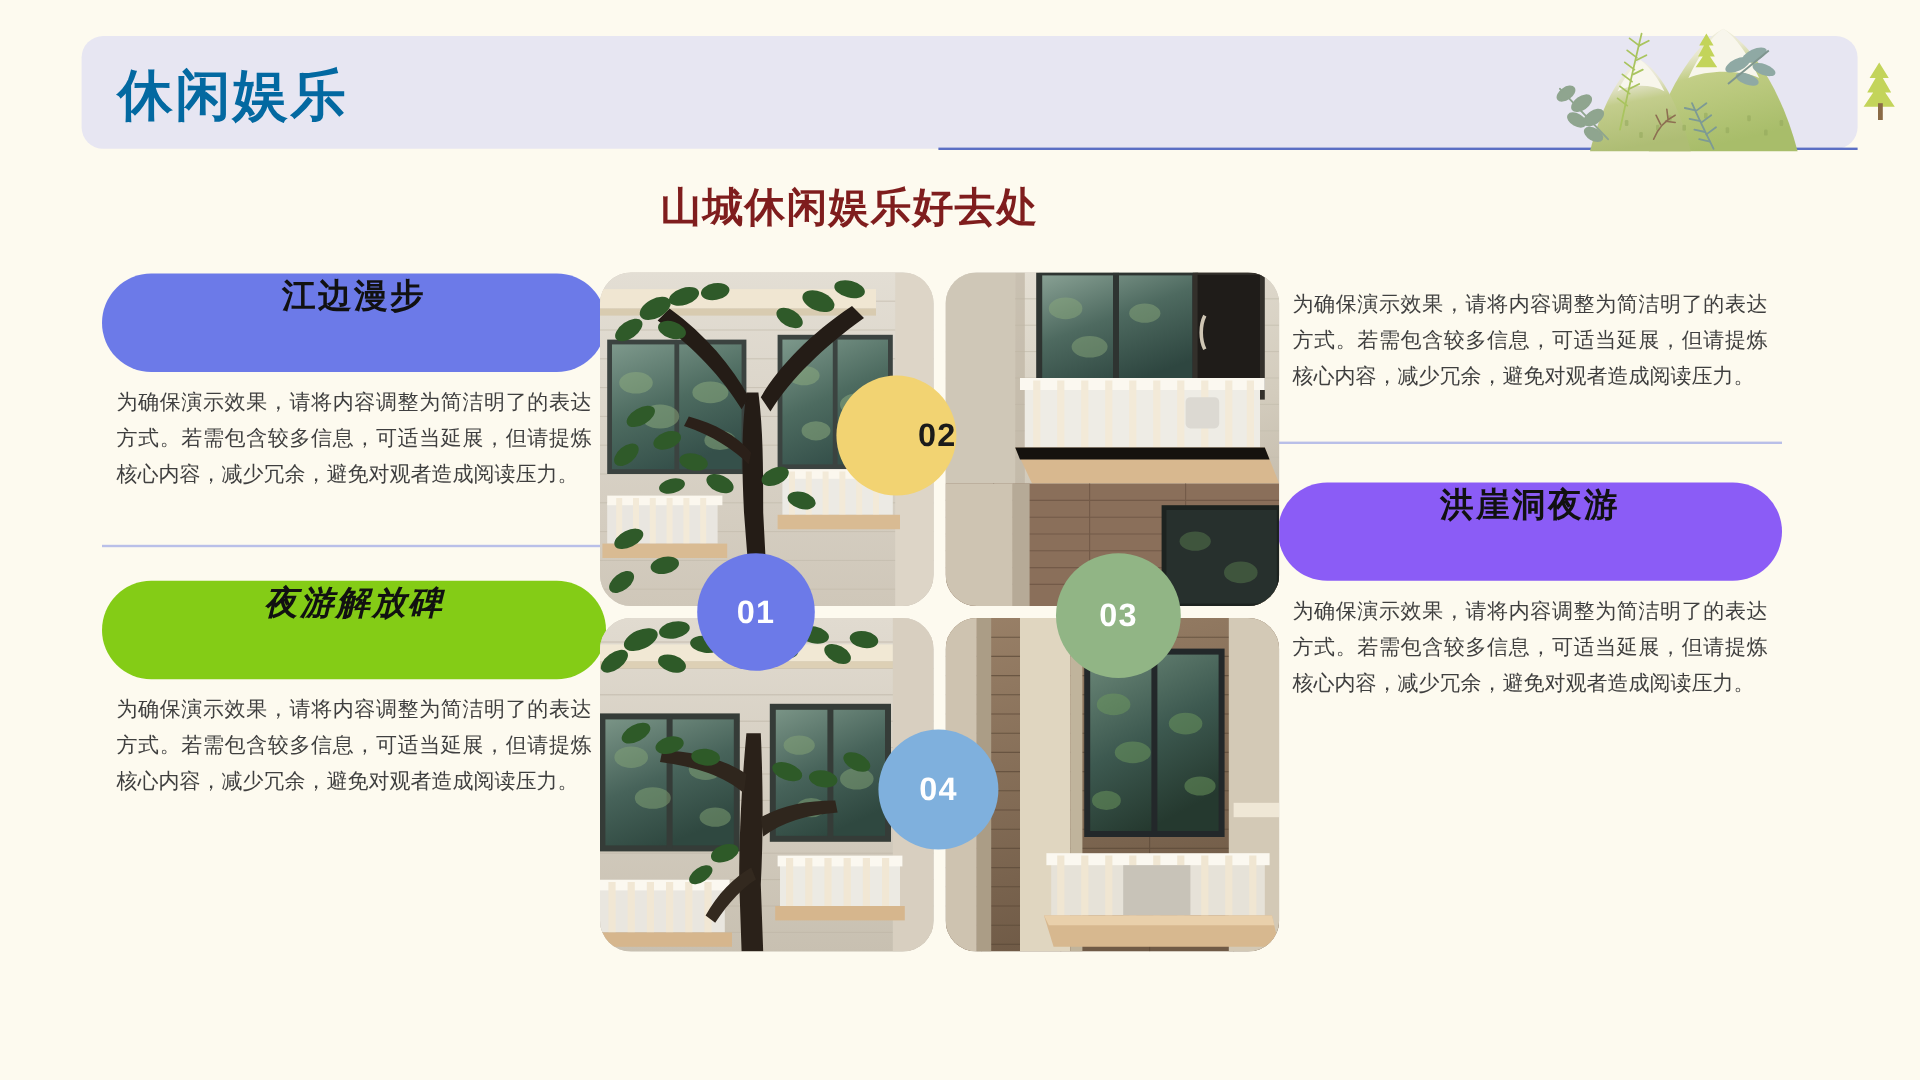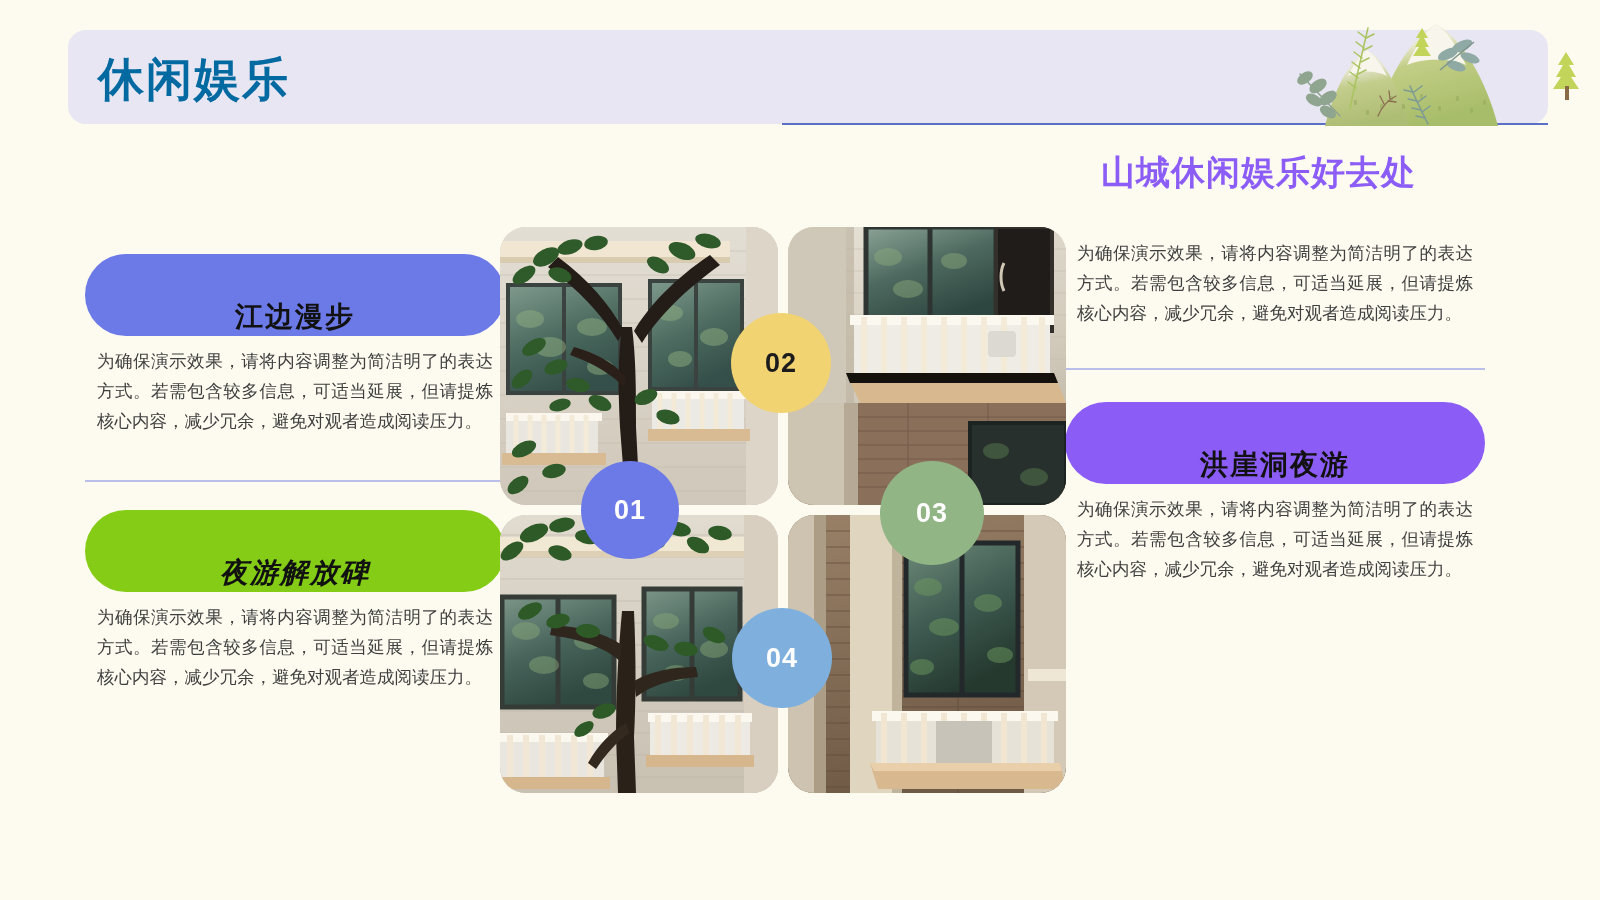--- a/index.html
+++ b/index.html
@@ -54,46 +54,45 @@
     height: 124px;
     pointer-events: none;
   }
 
   
   #main-title {
     position: absolute;
     left: 0;
     top: 150px;
     width: 1416px;
-    text-align: right;
+    text-align: center;
     font-size: 34px;
     font-weight: bold;
-    color: #8b5cf6;
+    color: #7f1d1d;
     letter-spacing: 1px;
   }
 
   
   .column {
     position: absolute;
     width: 420px;
   }
   #col-left  { left: 85px; top: 228px; }
   #col-right { left: 1065px; top: 228px; }
 
   .pill {
     height: 82px;
     border-radius: 41px;
     display: flex;
-    align-items: flex-end;
+    align-items: flex-start;
     justify-content: center;
     font-size: 28px;
     font-weight: bold;
     color: #111111;
     letter-spacing: 2px;
-    margin-top: 26px;
   }
   .pill.periwinkle { background: #6c7ae8; }
   .pill.gold       { background: #f2d372; }
   .pill.sage       { background: #84cc16; font-style: italic; }
   .pill.skyblue    { background: #8b5cf6; }
 
   .body-text {
     margin-top: 10px;
     padding: 0 12px;
     font-size: 17.5px;
@@ -142,22 +141,22 @@
     justify-content: center;
     font-size: 27px;
     font-weight: bold;
     letter-spacing: 1px;
   }
   #circle-01 {
     left: 581px; top: 461px; width: 98px; height: 98px;
     background: #6c7ae8; color: #ffffff;
   }
   #circle-02 {
-    left: 731px; top: 313px; width: 100px; height: 100px;
-    background: #f2d372; color: #1b1b1b;
+    left: 697px; top: 313px; width: 100px; height: 100px;
+    background: #f2d372; color: #1b1b1b; justify-content: flex-end;
   }
   #circle-03 {
     left: 880px; top: 461px; width: 104px; height: 104px;
     background: #91b585; color: #ffffff;
   }
   #circle-04 {
     left: 732px; top: 608px; width: 100px; height: 100px;
     background: #7fb0dd; color: #ffffff; align-items: center;
   }
 </style>

